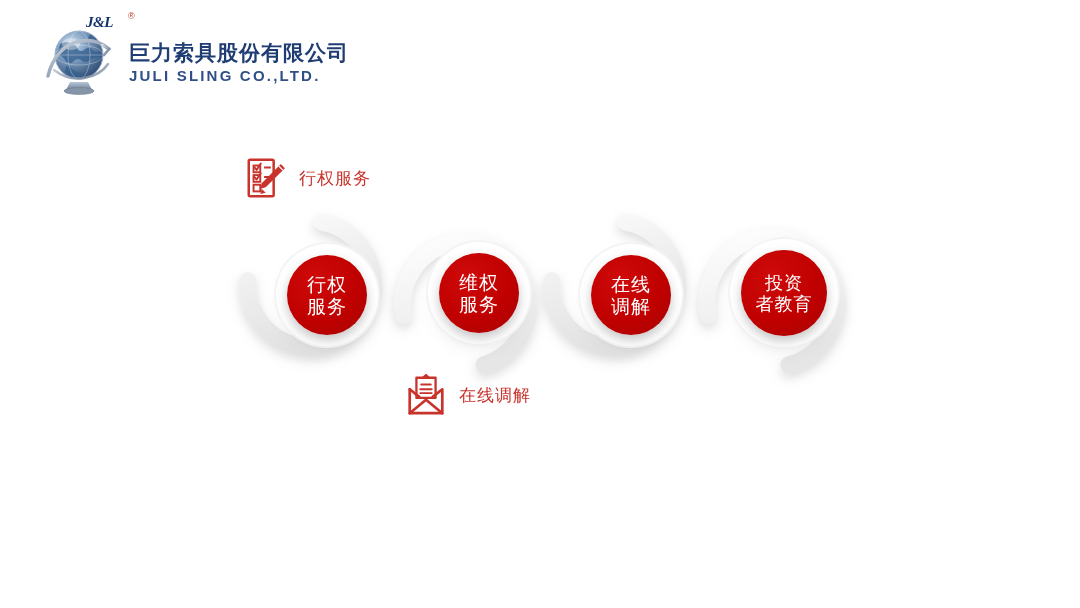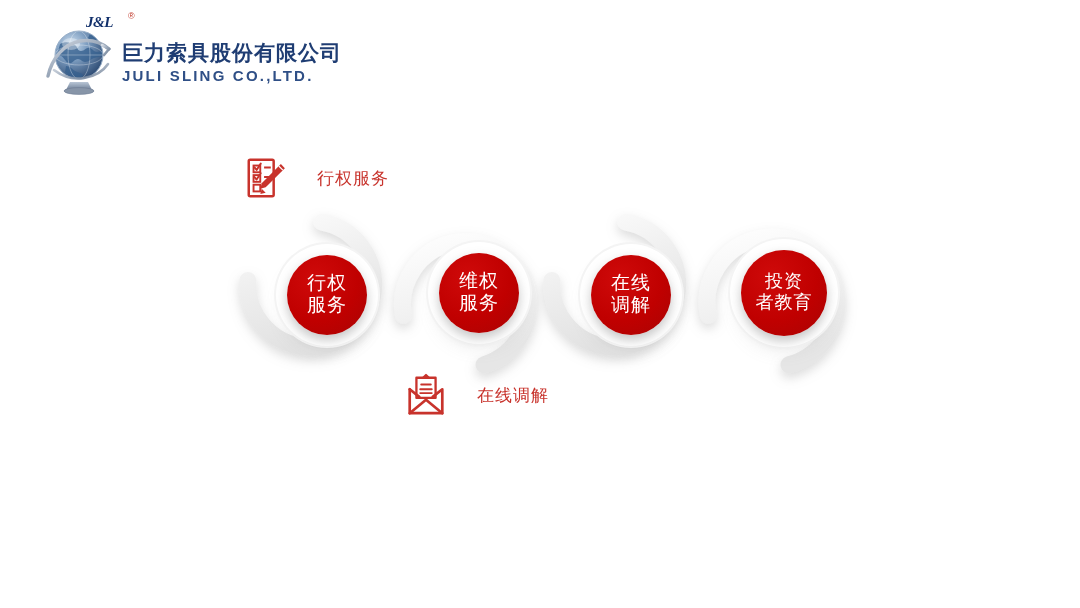--- a/index.html
+++ b/index.html
@@ -7,21 +7,21 @@
   body{
     width:1080px;height:608px;
     background:#ffffff;
     font-family:"Liberation Sans","DejaVu Sans",sans-serif;
     overflow:hidden;
     position:relative;
   }
   #stage{position:absolute;left:0;top:0;width:1080px;height:608px;}
 
   
-  .logo-wrap{position:absolute;left:46px;top:18px;display:flex;align-items:center;gap:6px;}
+  .logo-wrap{position:absolute;left:46px;top:18px;display:flex;align-items:center;gap:13px;}
   .logo-globe{position:relative;width:70px;height:78px;flex:0 0 auto;}
   .logo-text{display:flex;flex-direction:column;justify-content:space-between;line-height:1;padding-top:12px;}
   .logo-cn{
     font-family:"DejaVu Sans","Liberation Sans",sans-serif;
     font-size:21px;font-weight:bold;color:#1f3d73;letter-spacing:1px;
     white-space:nowrap;
   }
   .logo-en{
     font-family:"Liberation Sans",sans-serif;
     font-size:15px;font-weight:bold;color:#2f4f86;letter-spacing:2.2px;
@@ -51,24 +51,24 @@
     font-size:19px;font-weight:normal;line-height:1.18;
     letter-spacing:1px;
     text-align:center;
     background:radial-gradient(circle at 36% 30%, #cf0a0a 0%, #c00000 55%, #a90404 100%);
     box-shadow:0 5px 11px rgba(110,110,110,.40),
                0 0 0 11px #ffffff,
                0 0 0 13px #f4f4f4,
                0 10px 20px rgba(150,150,150,.30);
     z-index:6;
   }
-  .node span{display:block;font-family:Liberation Mono, monospace;}
-
-  
-  .icon-group{position:absolute;display:flex;align-items:center;gap:28px;z-index:8;justify-content:flex-end;}
+  .node span{display:block;}
+
+  
+  .icon-group{position:absolute;display:flex;align-items:center;gap:10px;z-index:8;justify-content:flex-end;}
   .icon-label{
     font-family:"DejaVu Sans","Liberation Sans",sans-serif;
     font-size:17px;color:#c8332c;white-space:nowrap;letter-spacing:1px;
   }
   .icon-box{width:46px;height:46px;flex:0 0 auto;display:block;}
 
   
   .big-title{
     position:absolute;left:0;top:440px;width:1080px;height:86px;
     display:flex;align-items:center;justify-content:center;

